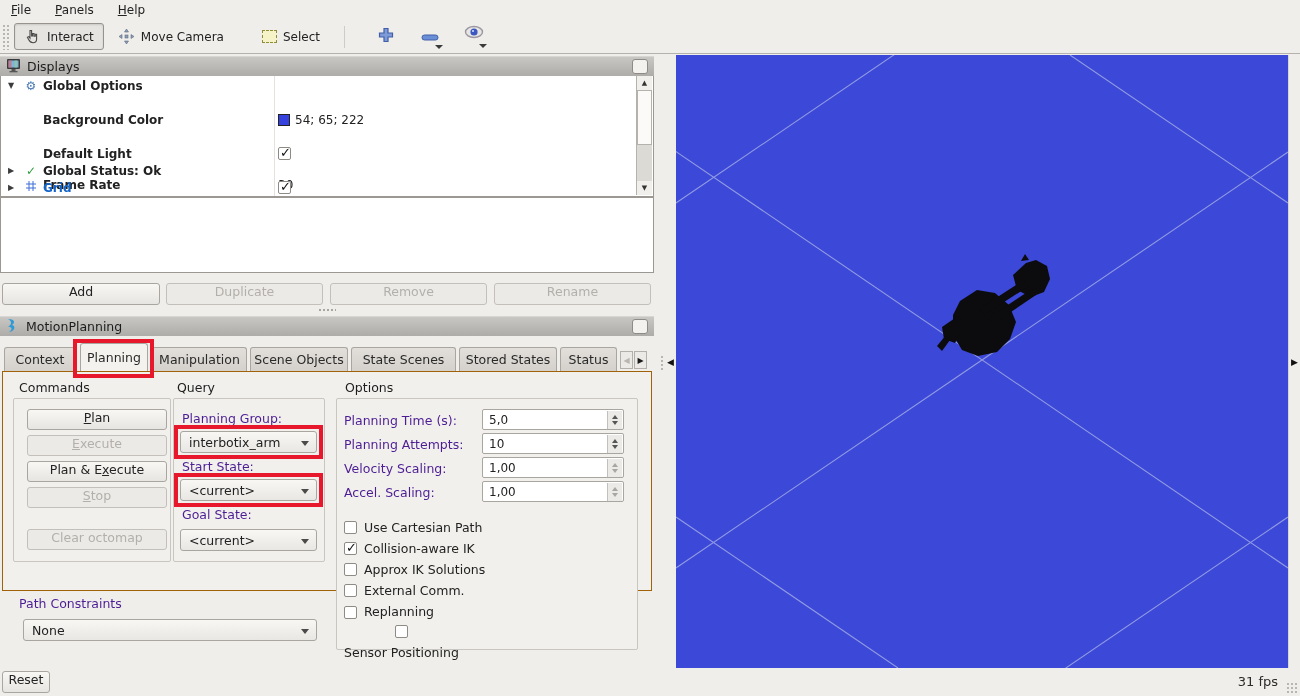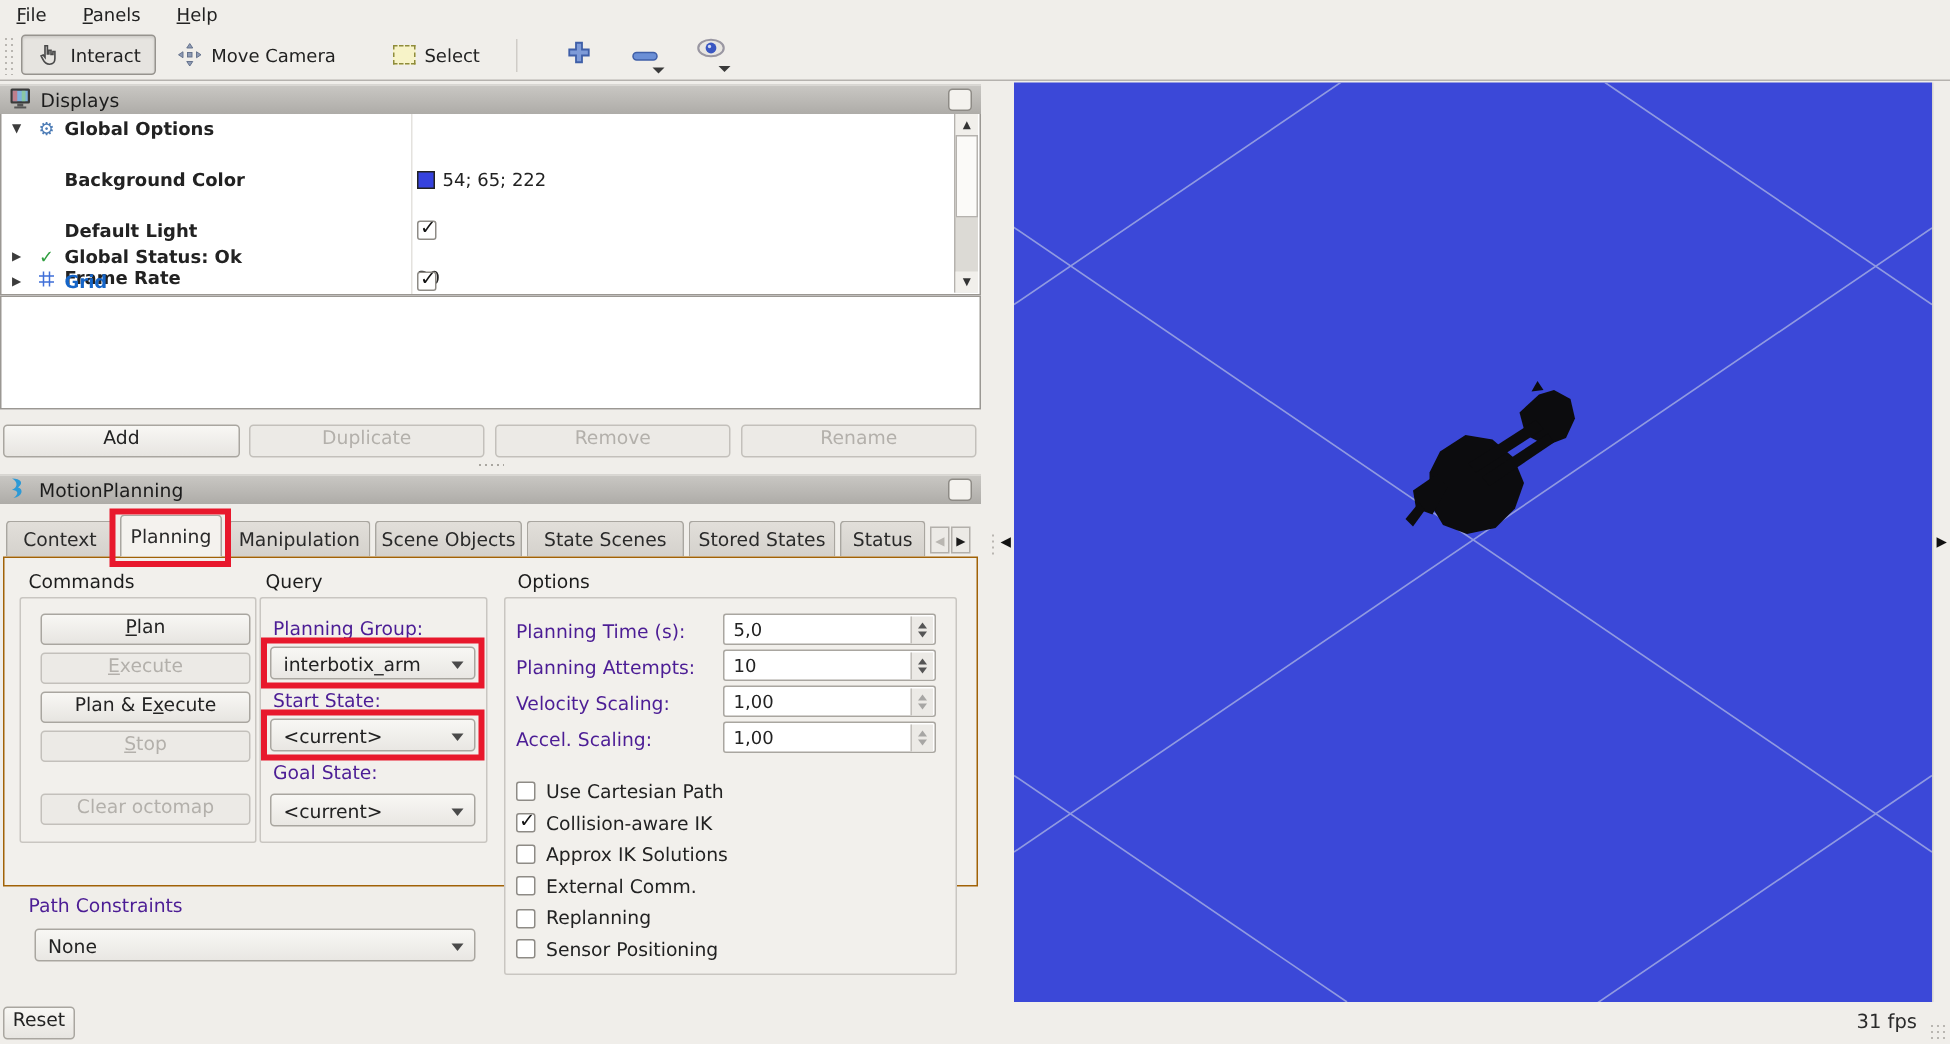--- a/index.html
+++ b/index.html
@@ -360,21 +360,21 @@
     <span>Approx IK Solutions</span>
   </div>
   <div class="chk-row" style="left:341px; top:211px;">
     <span class="cbx"></span>
     <span>External Comm.</span>
   </div>
   <div class="chk-row" style="left:341px; top:232px;align-items:flex-end;">
     <span class="cbx"></span>
     <span>Replanning</span>
   </div>
-  <div class="chk-row" style="left:341px; top:253px;">
+  <div class="chk-row" style="left:341px; top:253px;flex-direction:column;">
     <span class="cbx"></span>
     <span>Sensor Positioning</span>
   </div>
 
   <span class="field-label" style="left:16px; top:224px;">Path Constraints</span>
   <div class="dropdown" style="left:20px; top:247px; width:294px;">
     <span>None</span>
     <span class="dd-arrow"></span>
   </div>
 </div>

